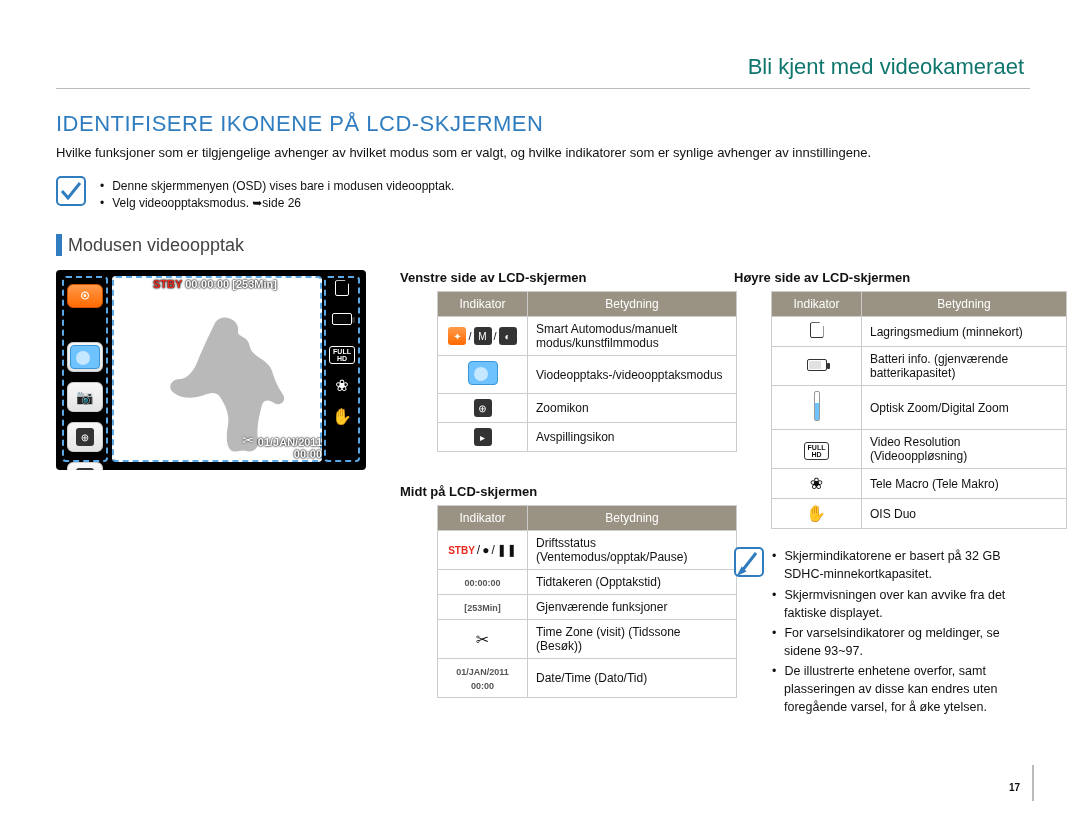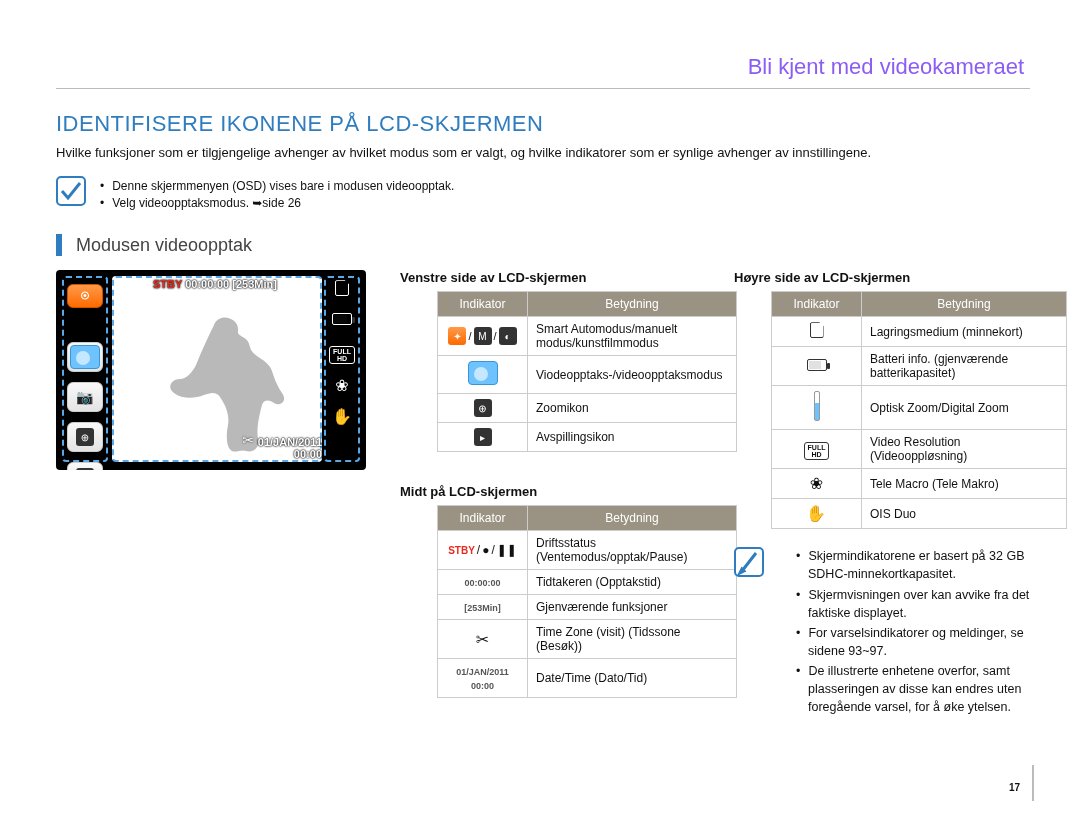--- a/index.html
+++ b/index.html
@@ -1,26 +1,26 @@
 <!DOCTYPE html>
 <html><head>
 <meta charset="utf-8">
 <style>
   * { box-sizing: border-box; margin: 0; padding: 0; }
   body { font-family: Arial, Helvetica, sans-serif; font-size: 13px; color: #111; background: #fff; width: 1080px; height: 825px; position: relative; padding: 54px 50px 40px 56px; }
-  .breadcrumb { text-align: right; font-size: 22px; color: #8b5cf6; padding-right: 6px; }
+  .breadcrumb { text-align: right; font-size: 22px; color: #0f766e; padding-right: 6px; }
   .hr-top { border: none; border-top: 1.5px solid #bbb; margin-top: 8px; }
   h1 { font-size: 22px; font-weight: 400; color: #2f7dbf; letter-spacing: .5px; margin-top: 22px; }
   .intro { margin-top: 7px; font-size: 13px; line-height: 1.35; }
   .note-row { display: flex; gap: 14px; margin-top: 14px; align-items: flex-start; }
   .note-icon { width: 30px; height: 30px; display:flex;align-items:center;justify-content:center; position:relative; }
   .note-icon svg { display:block; }
   .note-list { list-style:none; font-size:12px; line-height:1.45; margin-top:2px;}
   .note-list li::before { content:"•"; margin-right:8px; }
-  .section-head { display:flex; align-items:center; gap:14px; margin-top:22px; }
+  .section-head { display:flex; align-items:center; gap:6px; margin-top:22px; }
   .section-bar { width:6px; height:22px; background:#2f7dbf; }
   .section-title { font-size:18px; color:#444; }
   .cols { display:flex; gap:34px; margin-top:14px; }
   .col-left { width:310px; flex:0 0 310px; }
   .col-mid  { width:300px; flex:0 0 300px; }
   .col-right{ flex:1; }
 
   
   .lcd { width:310px; height:200px; background:#000; border-radius:4px; position:relative; overflow:hidden; padding:6px;}
   .dash-box { position:absolute; border:2px dashed #5aa8e6; border-radius:4px; }
@@ -55,21 +55,21 @@
   .hand { font-size:16px; }
   .zoom-bar { display:inline-block; width:6px; height:30px; background:linear-gradient(#fff 0 40%, #6ec3ff 40% 100%); border:1px solid #999; border-radius:2px;}
   .sdcard { display:inline-block; width:14px;height:16px;border:1.5px solid #333;border-radius:2px; position:relative; clip-path: polygon(0 0, 70% 0, 100% 25%, 100% 100%, 0 100%);}
   .batt { display:inline-block; width:20px;height:12px;border:1.5px solid #333;border-radius:2px;position:relative;}
   .batt::after{content:"";position:absolute;right:-4px;top:3px;width:3px;height:6px;background:#333;border-radius:1px;}
   .batt::before{content:"";position:absolute;left:1px;top:1px;bottom:1px;width:70%;background:#333;opacity:.15;}
   .stby-chip .s{color:#e82b1f;font-weight:bold;font-size:10px;}
   .stby-chip .sep{margin:0 2px;}
   .tiny { font-size:9px; font-weight:bold; text-shadow: -1px 0 #fff, 1px 0 #fff, 0 -1px #fff, 0 1px #fff; color:#555;}
 
-  .info-block { display:flex; gap:32px; margin-top:18px; align-items:flex-start;}
+  .info-block { display:flex; gap:8px; margin-top:18px; align-items:flex-start;}
   .info-list { list-style:none; font-size:12.5px; line-height:1.45; }
   .info-list li { text-indent:-12px; padding-left:12px; margin-bottom:2px;}
   .info-list li::before { content:"•"; margin-right:8px; }
 
   .pagefoot { position:absolute; right:60px; bottom:32px; font-size:10px; font-weight:bold; }
   .pagefoot-bar { position:absolute; right:46px; bottom:24px; width:2px; height:36px; background:#bbb;}
   .mt { margin-top:32px; }
 </style>
 </head>
 <body>

